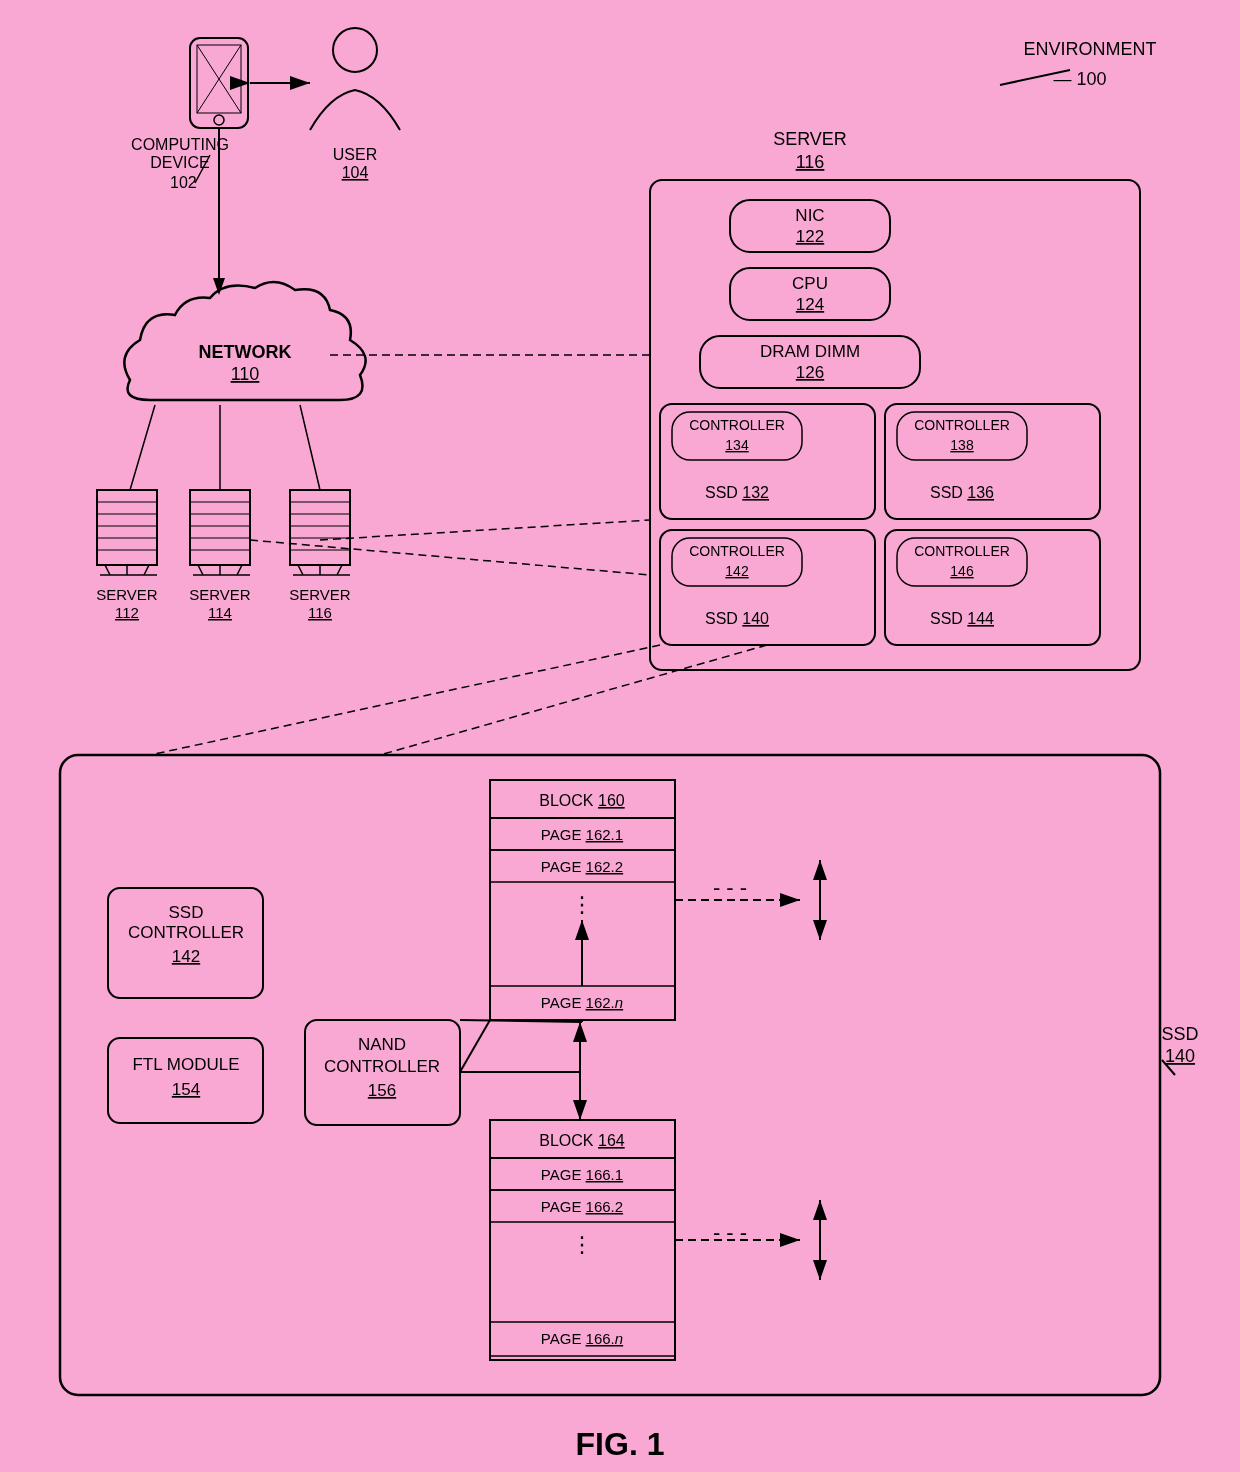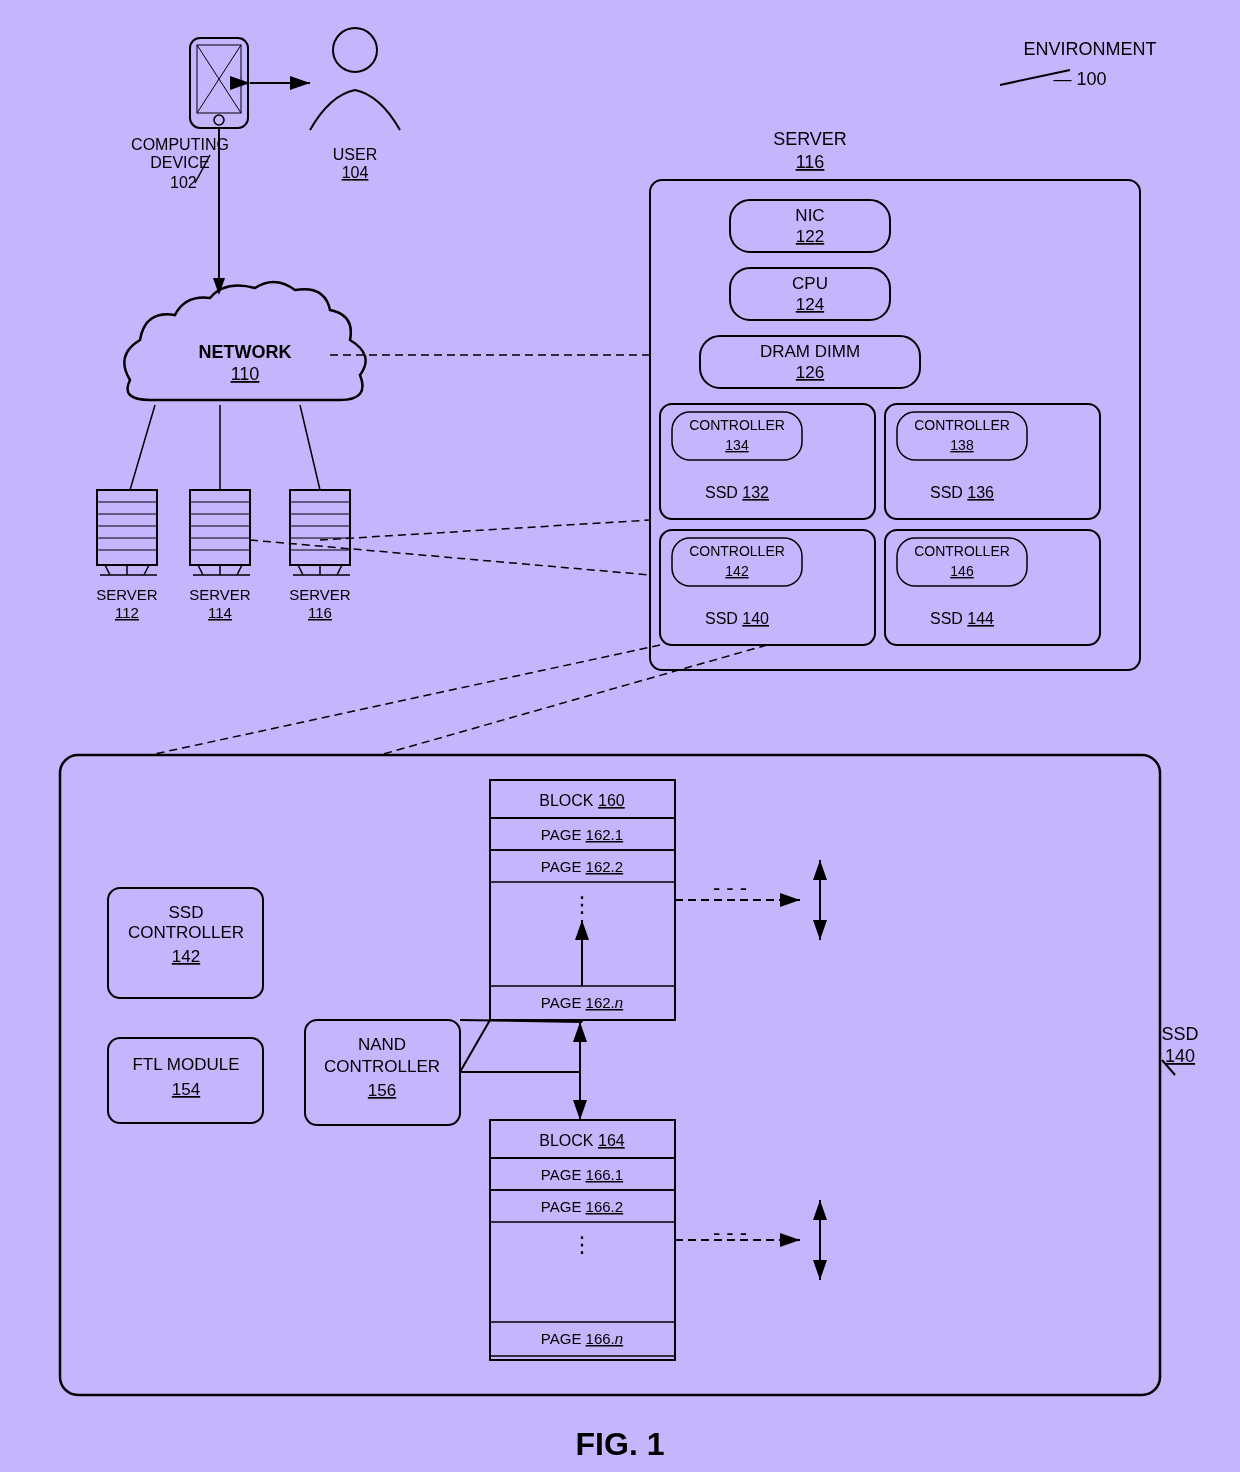--- a/index.html
+++ b/index.html
@@ -8,21 +8,21 @@
       font-family: Arial, sans-serif;
       width: 1240px;
       min-height: 1472px;
       position: relative;
       overflow: hidden;
     }
     .page-container {
       width: 1240px;
       height: 1472px;
       position: relative;
-      background: #c4b5fd;
+      background: #f9a8d4;
     }
     
     .main-svg {
       position: absolute;
       top: 0; left: 0;
       width: 1240px;
       height: 1472px;
     }
   </style>
 </head>

